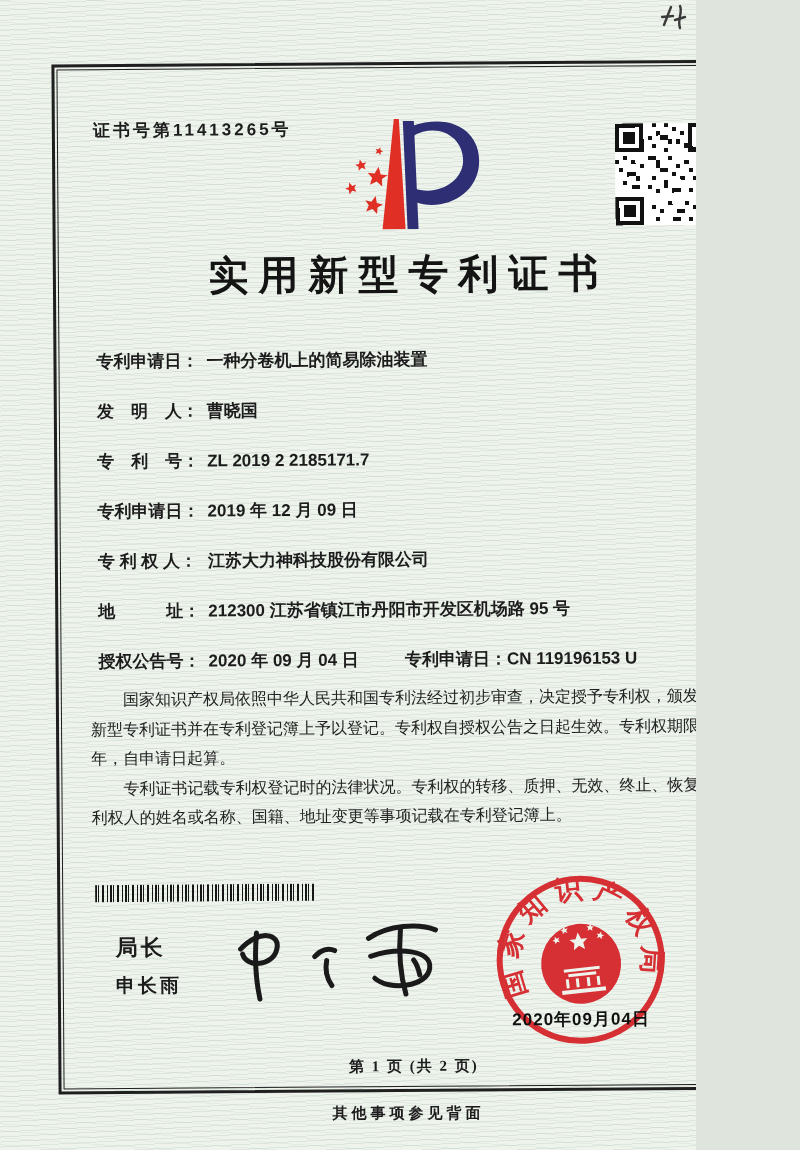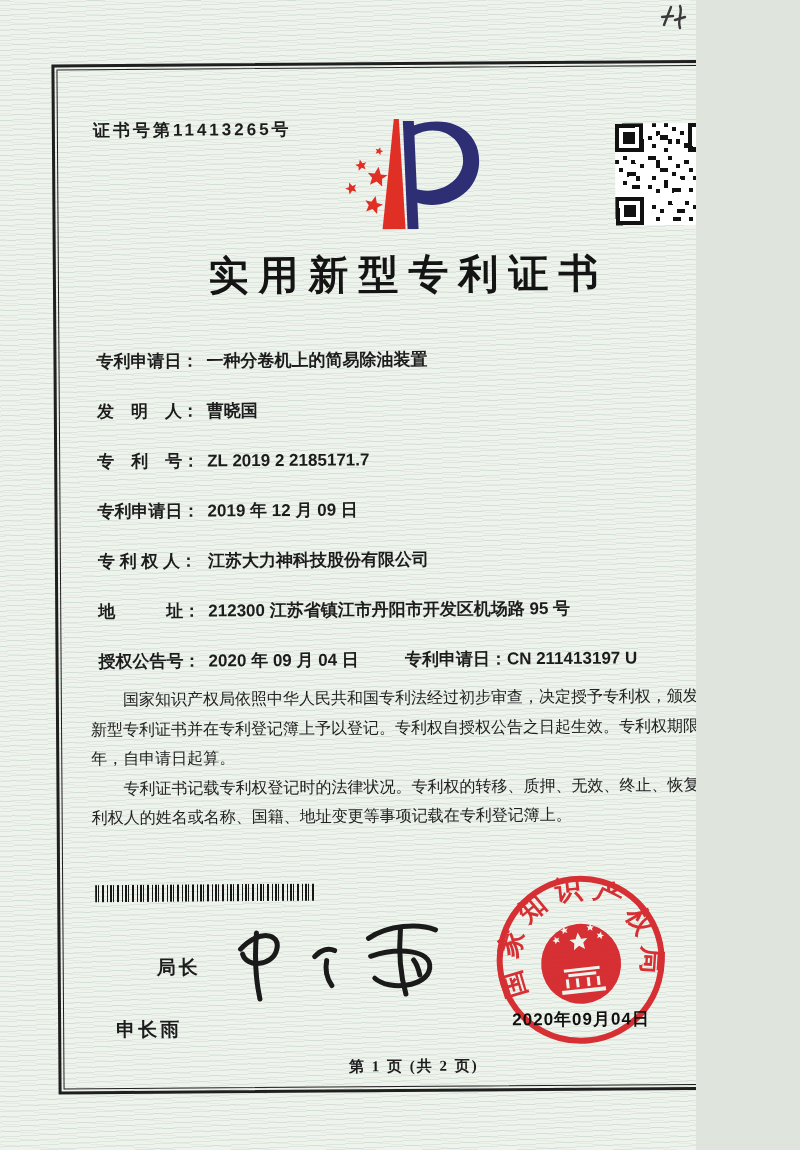--- a/index.html
+++ b/index.html
@@ -23,22 +23,22 @@
          font-family:"Liberation Serif", serif;font-size:40px;font-weight:bold;letter-spacing:10px;color:#141414;}
   .fields{position:absolute;left:40px;top:281px;width:640px;font-size:17px;font-weight:bold;}
   .field-row{height:28px;line-height:28px;margin-bottom:22px;white-space:nowrap;}
   .f-label{display:inline-block;min-width:110px;}
   .second{margin-left:46px;}
   .paras{position:absolute;left:32px;top:618px;width:644px;
          font-family:"Liberation Serif", serif;font-size:16px;line-height:1.85;color:#222;}
   .paras p{margin:0;text-indent:2em;}
   .barcode{position:absolute;left:35px;top:818px;width:220px;height:17px;
     background:repeating-linear-gradient(90deg,#161616 0 2px,rgba(0,0,0,0) 2px 3px,#161616 3px 4px,rgba(0,0,0,0) 4px 7px,#161616 7px 9px,rgba(0,0,0,0) 9px 12px,#161616 12px 13px,rgba(0,0,0,0) 13px 15px);}
-  .signer-title{position:absolute;left:55px;top:888px;font-size:19px;font-weight:bold;letter-spacing:3px;margin-left:41px;}
-  .signer-name{position:absolute;left:55px;top:906px;font-size:19px;font-weight:bold;letter-spacing:3px;margin-top:44px;}
+  .signer-title{position:absolute;left:55px;top:866px;font-size:22px;font-weight:bold;letter-spacing:3px;}
+  .signer-name{position:absolute;left:55px;top:906px;font-size:19px;font-weight:bold;letter-spacing:3px;}
   .signature{position:absolute;left:158px;top:838px;width:240px;height:112px;}
   .seal{position:absolute;left:432px;top:808px;width:176px;height:176px;transform:rotate(-6deg);opacity:.95;}
   .seal-date{position:absolute;left:432px;top:944px;width:176px;text-align:center;
              font-size:17px;font-weight:bold;color:#101010;letter-spacing:1px;z-index:3;}
   .page-info{position:absolute;left:0;top:992px;width:100%;text-align:center;
              font-family:"Liberation Serif", serif;font-size:15px;font-weight:bold;letter-spacing:2px;}
   .back-note{position:absolute;left:55px;top:1104px;width:707px;text-align:center;
              font-family:"Liberation Serif", serif;font-size:15px;font-weight:bold;letter-spacing:4px;}
   .pen-mark{position:absolute;right:6px;top:3px;width:36px;height:36px;}
 </style>
@@ -110,21 +110,21 @@
       <div class="field-row">
         <span class="f-label">专利申请日：</span><span>2019 年 12 月 09 日</span>
       </div>
       <div class="field-row">
         <span class="f-label">专 利 权 人：</span><span>江苏大力神科技股份有限公司</span>
       </div>
       <div class="field-row">
         <span class="f-label">地　　　址：</span><span>212300 江苏省镇江市丹阳市开发区机场路 95 号</span>
       </div>
       <div class="field-row">
-        <span><span class="f-label">授权公告号：</span><span>2020 年 09 月 04 日</span></span><span class="second"><span>专利申请日：</span><span>CN 211413197 U</span></span>
+        <span><span class="f-label">授权公告号：</span><span>2020 年 09 月 04 日</span></span><span class="second"><span>专利申请日：</span><span>CN 119196153 U</span></span>
       </div>
     </div>
 
     <div class="paras">
       <p>国家知识产权局依照中华人民共和国专利法经过初步审查，决定授予专利权，颁发实用新型专利证书并在专利登记簿上予以登记。专利权自授权公告之日起生效。专利权期限为十年，自申请日起算。</p>
       <p>专利证书记载专利权登记时的法律状况。专利权的转移、质押、无效、终止、恢复和专利权人的姓名或名称、国籍、地址变更等事项记载在专利登记簿上。</p>
     </div>
 
     <div class="barcode"></div>
 
@@ -167,14 +167,15 @@
           <rect x="66" y="117" width="44" height="4"></rect>
         </g>
       </g>
     </svg>
 
     <div class="seal-date">2020年09月04日</div>
 
     <div class="page-info">第 1 页 (共 2 页)</div>
   </div>
 
+  <div class="back-note">其他事项参见背面</div>
 
 </div>
 
 </body></html>

